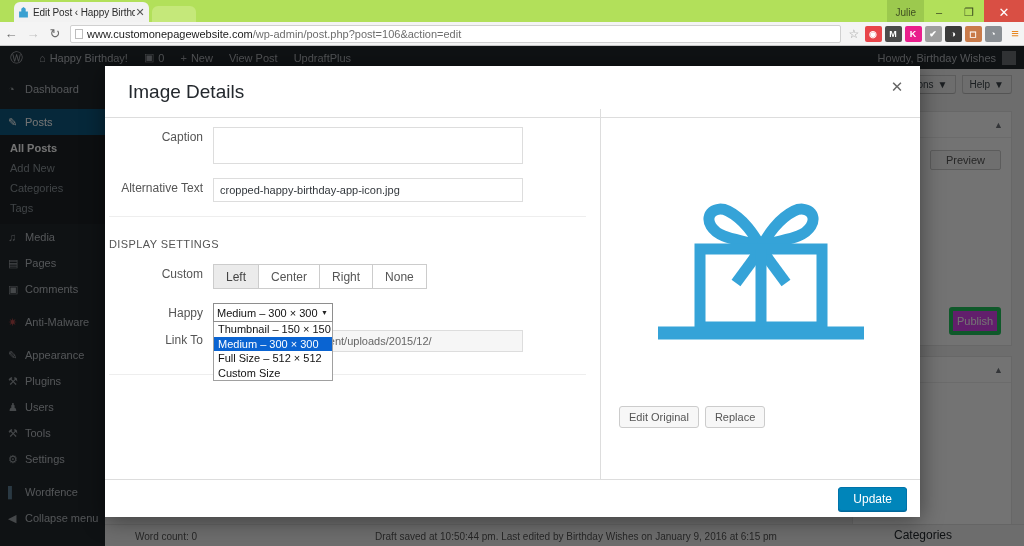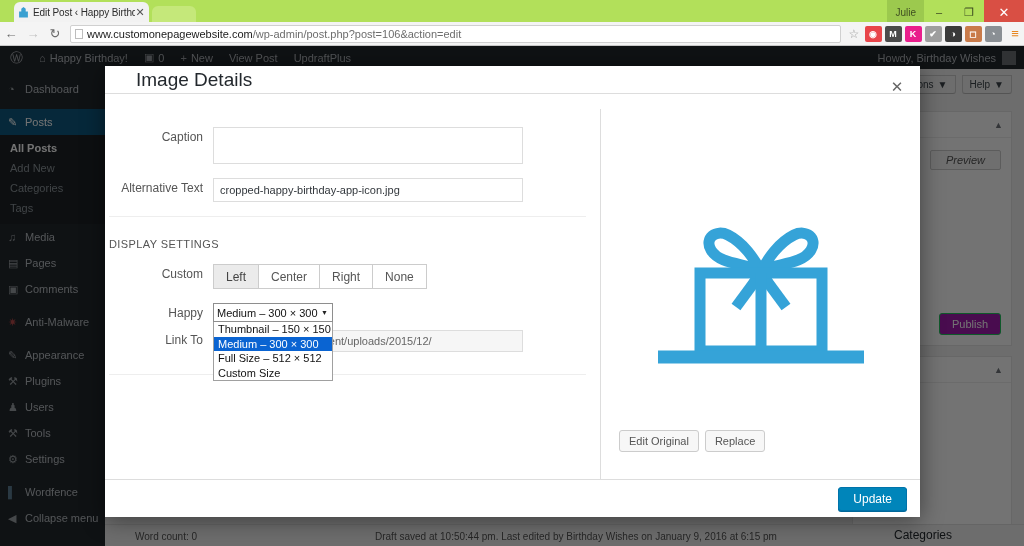--- a/index.html
+++ b/index.html
@@ -131,25 +131,25 @@
   .panel {
     position: absolute; background: #fff; border: 1px solid #e5e5e5;
   }
   .panel-hd {
     height: 26px; border-bottom: 1px solid #eee; position: relative;
     font-size: 11px; color: #23282d; padding: 6px 8px;
   }
   .toggle-ind { position: absolute; right: 8px; top: 8px; font-size: 9px; color: #72777c; }
   .btn-secondary {
     background: #f7f7f7; border: 1px solid #ccc; border-radius: 2px;
-    font-size: 11px; color: #555; padding: 3px 15px; font-style: italic;
+    font-size: 11px; color: #555; padding: 3px 15px;
   }
   .btn-primary-bg {
-    background: #a21caf; border: 1px solid #22c55e; border-radius: 3px;
-    color: #fff; font-size: 11px; padding: 4px 12px;
+    background: #d946ef; border: 4px solid #22c55e; border-radius: 3px;
+    color: #fff; font-size: 11px; padding: 4px 4px;
   }
   .link-edit { color: #0073aa; text-decoration: underline; font-size: 11px; }
   .statusbar {
     position: absolute; left: 105px; right: 0; bottom: 0; height: 22px;
     background: #f1f1f1; border-top: 1px solid #e0e0e0;
     font-size: 10px; color: #555;
   }
   .statusbar .wc { position: absolute; left: 30px; top: 6px; }
   .statusbar .ds { position: absolute; left: 270px; top: 6px; }
   .statusbar .cat { position: absolute; right: 72px; top: 3px; font-size: 12px; color: #23282d; }
@@ -159,34 +159,34 @@
     position: absolute; top: 0; left: 0; width: 1024px; height: 500px;
     background: rgba(0,0,0,0.55);
   }
 
   
   .modal {
     position: absolute; left: 105px; top: 66px; width: 815px; height: 451px;
     background: #fff; box-shadow: 0 3px 22px rgba(0,0,0,0.45);
   }
   .modal-hd {
-    position: relative; height: 28px; border-bottom: 1px solid #ddd;
-    display: flex; align-items: center; padding-left: 31px;
+    position: relative; height: 52px; border-bottom: 1px solid #ddd;
+    display: flex; align-items: center; padding-left: 23px;
   }
   .modal-title { font-size: 19px; color: #23282d; font-weight: normal; }
   .modal-close {
     position: absolute; right: 14px; top: 12px; font-size: 15px;
     color: #666; width: 18px; text-align: center;
   }
   .modal-body { position: absolute; top: 43px; left: 0; right: 0; bottom: 38px; display: flex; }
   .col-left {
     width: 496px; border-right: 1px solid #ddd; position: relative;
     padding: 18px 0 0 0;
   }
-  .col-right { flex: 1 1 auto; position: relative; margin-top: 24px; }
+  .col-right { flex: 1 1 auto; position: relative; }
 
   .field-row { display: flex; margin-bottom: 14px; }
   .field-label {
     width: 108px; flex: 0 0 108px; text-align: right; padding-right: 10px;
     font-size: 12px; color: #555; padding-top: 3px;
   }
   .ta-caption {
     width: 310px; height: 37px; border: 1px solid #ddd; background: #fff;
     resize: none; font-family: "Liberation Sans", sans-serif; font-size: 12px;
     padding: 4px 6px; color: #32373c;

